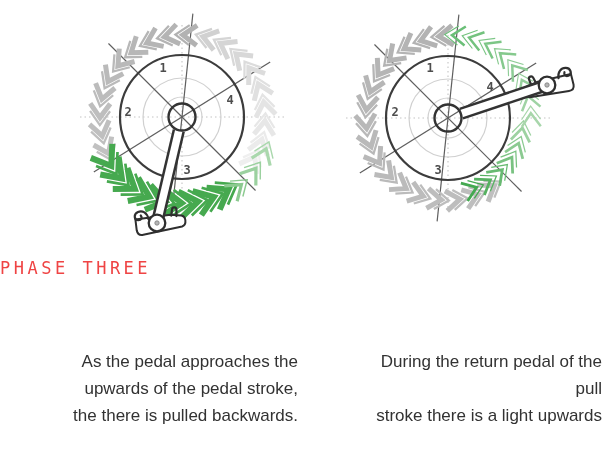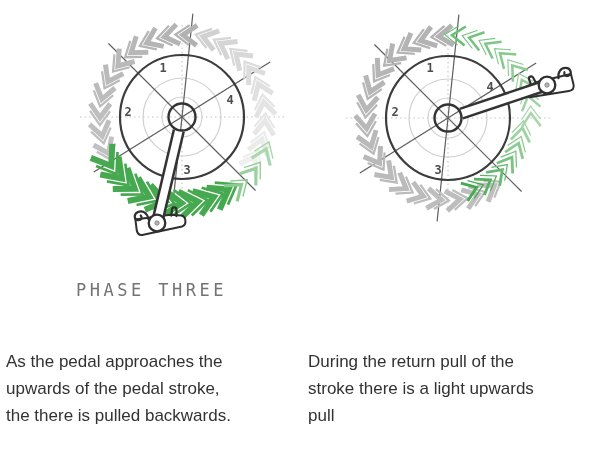--- a/index.html
+++ b/index.html
@@ -1,26 +1,26 @@
 <!DOCTYPE html>
 <html><head>
 <meta charset="utf-8">
 <style>
   html,body{margin:0;padding:0;background:#fff;}
   .page{
     position:relative;width:606px;height:470px;background:#fff;overflow:hidden;
     font-family:"Liberation Sans", sans-serif;
   }
   .phase-title{
-    position:absolute;top:280px;width:303px;text-align:center;
+    position:absolute;top:258px;width:303px;
     font-family:"DejaVu Sans Mono", monospace;
-    font-size:17px;letter-spacing:3.5px;color:#737373;white-space:nowrap;
+    font-size:17px;letter-spacing:3.5px;color:#ef4444;white-space:nowrap;
   }
   .desc{
-    position:absolute;top:348px;text-align:left;
+    position:absolute;top:348px;text-align:right;
     font-size:17px;line-height:27px;color:#323232;
   }
   svg.diagram{position:absolute;}
   .defs-holder{position:absolute;width:0;height:0;}
 </style>
 </head>
 <body>
 
 <div class="page" id="page" style="background: rgb(255, 255, 255);">
 
@@ -35,23 +35,23 @@
   </svg>
 
   <div class="phase-title" style="left:0">PHASE THREE</div>
 
   <div class="desc" style="left:6px;width:292px">
     <div>As the pedal approaches the</div>
     <div>upwards of the pedal stroke,</div>
     <div>the there is pulled backwards.</div>
   </div>
   <div class="desc" style="left:308px;width:294px">
-    <div>During the return pull of the</div>
+    <div>During the return pedal of the</div>
+    <div>pull</div>
     <div>stroke there is a light upwards</div>
-    <div>pull</div>
   </div>
 <svg width="300" height="252" class="diagram" style="left: 32px; top: -3px;">
       <g>
         <line x1="48" y1="120" x2="252" y2="120" stroke="#c4c4c4" stroke-width="1.1" stroke-dasharray="1.5 3"></line>
         <line x1="150" y1="28" x2="150" y2="212" stroke="#c4c4c4" stroke-width="1.1" stroke-dasharray="1.5 3"></line>
       </g>
       <circle cx="150" cy="120" r="39" fill="none" stroke="#d0d0d0" stroke-width="1.2"></circle>
       <circle cx="150" cy="120" r="20" fill="none" stroke="#d0d0d0" stroke-width="1.2"></circle>
       <g>
         <line x1="160.87096017983595" y1="16.569722881699576" x2="139.12903982016405" y2="223.4302771183004" stroke="#5f5f5f" stroke-width="1.2"></line>

